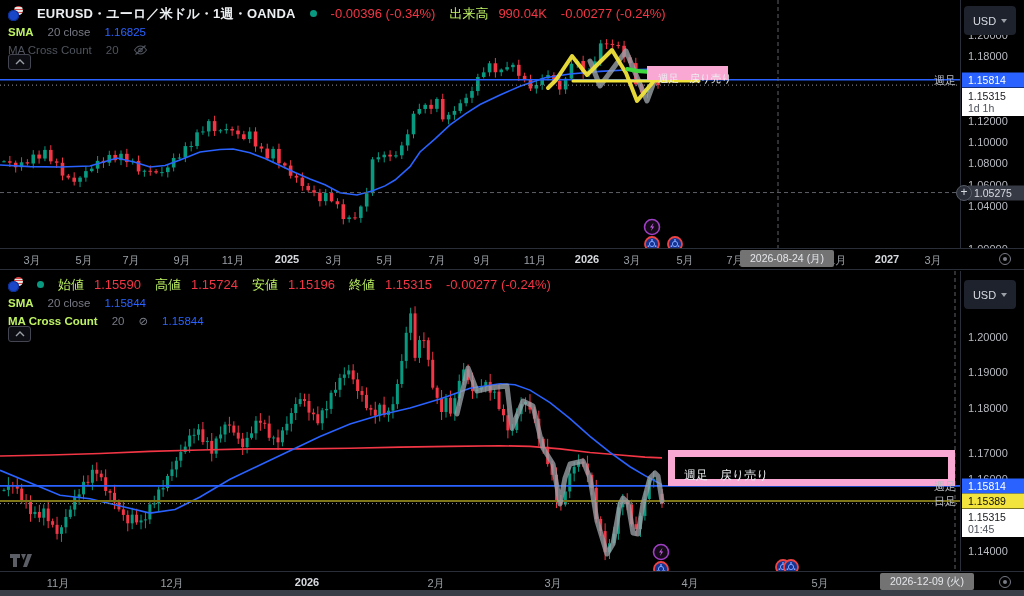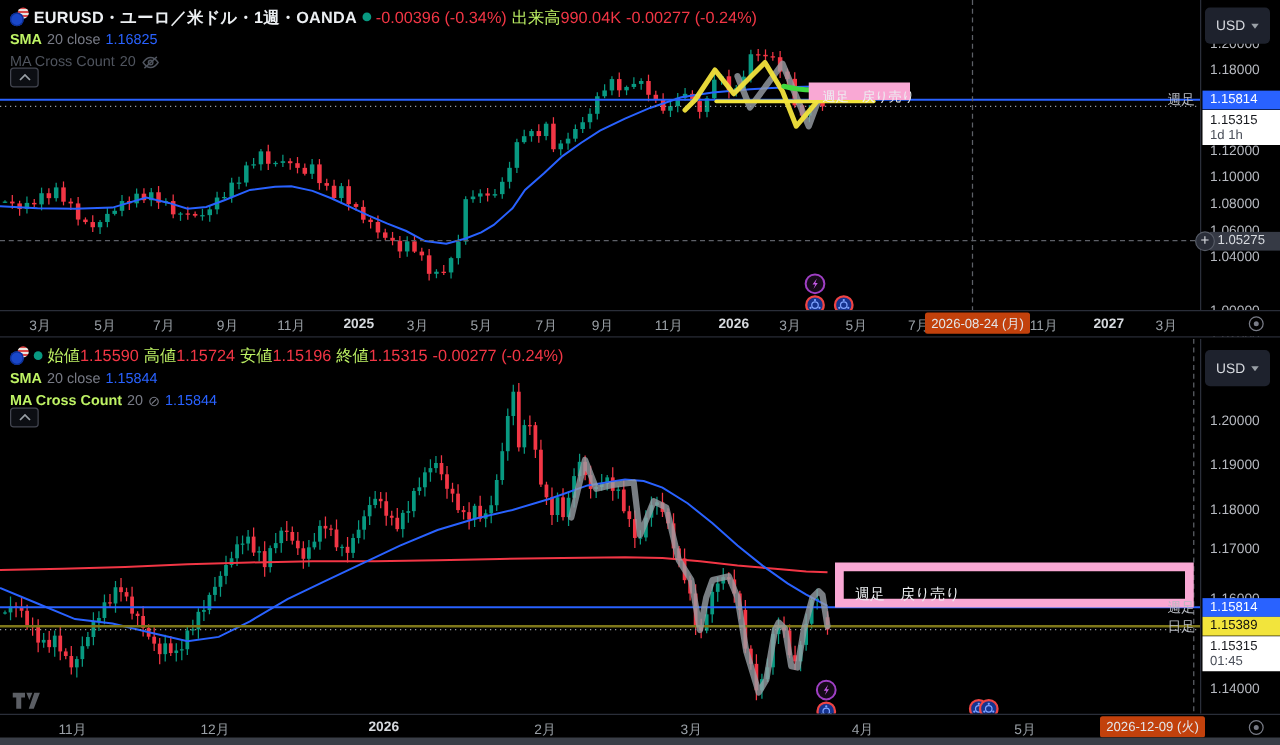--- a/index.html
+++ b/index.html
@@ -8,21 +8,21 @@
   #stage { position:relative; width:1024px; height:596px; background:#000; }
 
   .panel { position:absolute; left:0; width:1024px; overflow:hidden; background:#000; }
   #panel-w { top:0; height:270px; border-bottom:1px solid #2a2e39; }
   #panel-d { top:271px; height:319px; }
 
   svg.plot { position:absolute; left:0; top:0; z-index:5; }
 
   
   .legend { position:absolute; left:8px; top:5px; z-index:40; }
-  .lrow { display:flex; align-items:center; gap:4px; height:16px; margin-bottom:2px;
+  .lrow { display:flex; align-items:center; gap:14px; height:16px; margin-bottom:2px;
           font-size:11.5px; white-space:nowrap; }
   .lrow.title { height:17px; font-size:13px; }
   .sym-title { font-weight:700; color:#eceff2; letter-spacing:.2px; }
   .red { color:#f23645; } .blue { color:#2962ff; } .gray { color:#787b86; }
   .wht { color:#bef264; }
   .dim { color:#4f545e; }
   .dim * { color:#4f545e !important; }
   .mkt-dot { width:7px; height:7px; border-radius:50%; background:#089981; display:inline-block; }
   .sym-logo { position:relative; width:15px; height:15px; display:inline-block; }
   .sym-logo .c2 { position:absolute; right:0; top:0; width:9px; height:9px; border-radius:50%;
@@ -43,23 +43,23 @@
   .pb-gray { background:#363a45; color:#d8dbe0; }
   .countbox { position:absolute; left:1px; width:62px; background:#fff; color:#16181d;
      font-size:10.5px; line-height:12px; padding:2px 0 2px 6px; z-index:24; }
   .countbox .cd { color:#4a4f59; }
 
   
   .taxis { position:absolute; left:0; width:1024px; height:21px; border-top:1px solid #2a2e39;
      background:#000; z-index:22; }
   .ttick { position:absolute; top:4px; font-size:11px; color:#9aa0a6; transform:translateX(-50%); }
   .ttick.year { color:#d6d9de; font-weight:600; }
-  .datebox { position:absolute; top:2px; height:17px; background:#c2410c; color:#e3e5e9;
+  .datebox { position:absolute; top:2px; height:17px; background:#737373; color:#e3e5e9;
      font-size:10.5px; display:flex; align-items:center; justify-content:center;
-     border-radius:2px; z-index:30; padding:0 5px; white-space:nowrap; }
+     border-radius:2px; z-index:30; padding:0 10px; white-space:nowrap; }
 
   
   .usd-btn { position:absolute; right:8px; width:52px; height:29px; background:#1e222d;
      border-radius:4px; display:flex; align-items:center; justify-content:center; gap:5px;
      font-size:11px; color:#d8dbe0; z-index:45; cursor:pointer; }
   .usd-btn .caret { width:0; height:0; border-left:3.5px solid transparent;
      border-right:3.5px solid transparent; border-top:4px solid #9aa0a6; }
 
   
   .annbox { position:absolute; z-index:18; font-size:12px; color:#eceff2; white-space:nowrap; }
@@ -820,21 +820,21 @@
       <span style="position:absolute; left:9px; top:10px">週足　戻り売り</span>
     </div>
     <div class="line-label" id="d-linelabel-w" style="right: 68px; top: 214.844px;">週足</div>
     <div class="line-label" id="d-linelabel-d" style="right: 68px; top: 229.992px;">日足</div>
 
     <div class="scale" id="scale-d" style="height:300px">
         <span class="ptick" style="top: 30px;">1.21000</span>
         <span class="ptick" style="top: 65.6429px;">1.20000</span>
         <span class="ptick" style="top: 101.286px;">1.19000</span>
         <span class="ptick" style="top: 136.929px;">1.18000</span>
-        <span class="ptick" style="top: 168px;">1.17000</span>
+        <span class="ptick" style="top: 182px;">1.17000</span>
         <span class="ptick" style="top: 208.214px;">1.16000</span>
         <span class="ptick" style="top: 243.857px;">1.15000</span>
         <span class="ptick" style="top: 279.5px;">1.14000</span>
         <div class="pricebox pb-blue" style="top: 214.844px;">1.15814</div>
         <div class="pricebox pb-yellow" style="top: 229.992px;">1.15389</div>
         <div class="countbox" style="top: 237.992px;">
           <div>1.15315</div>
           <div class="cd">01:45</div>
         </div>
       </div>

